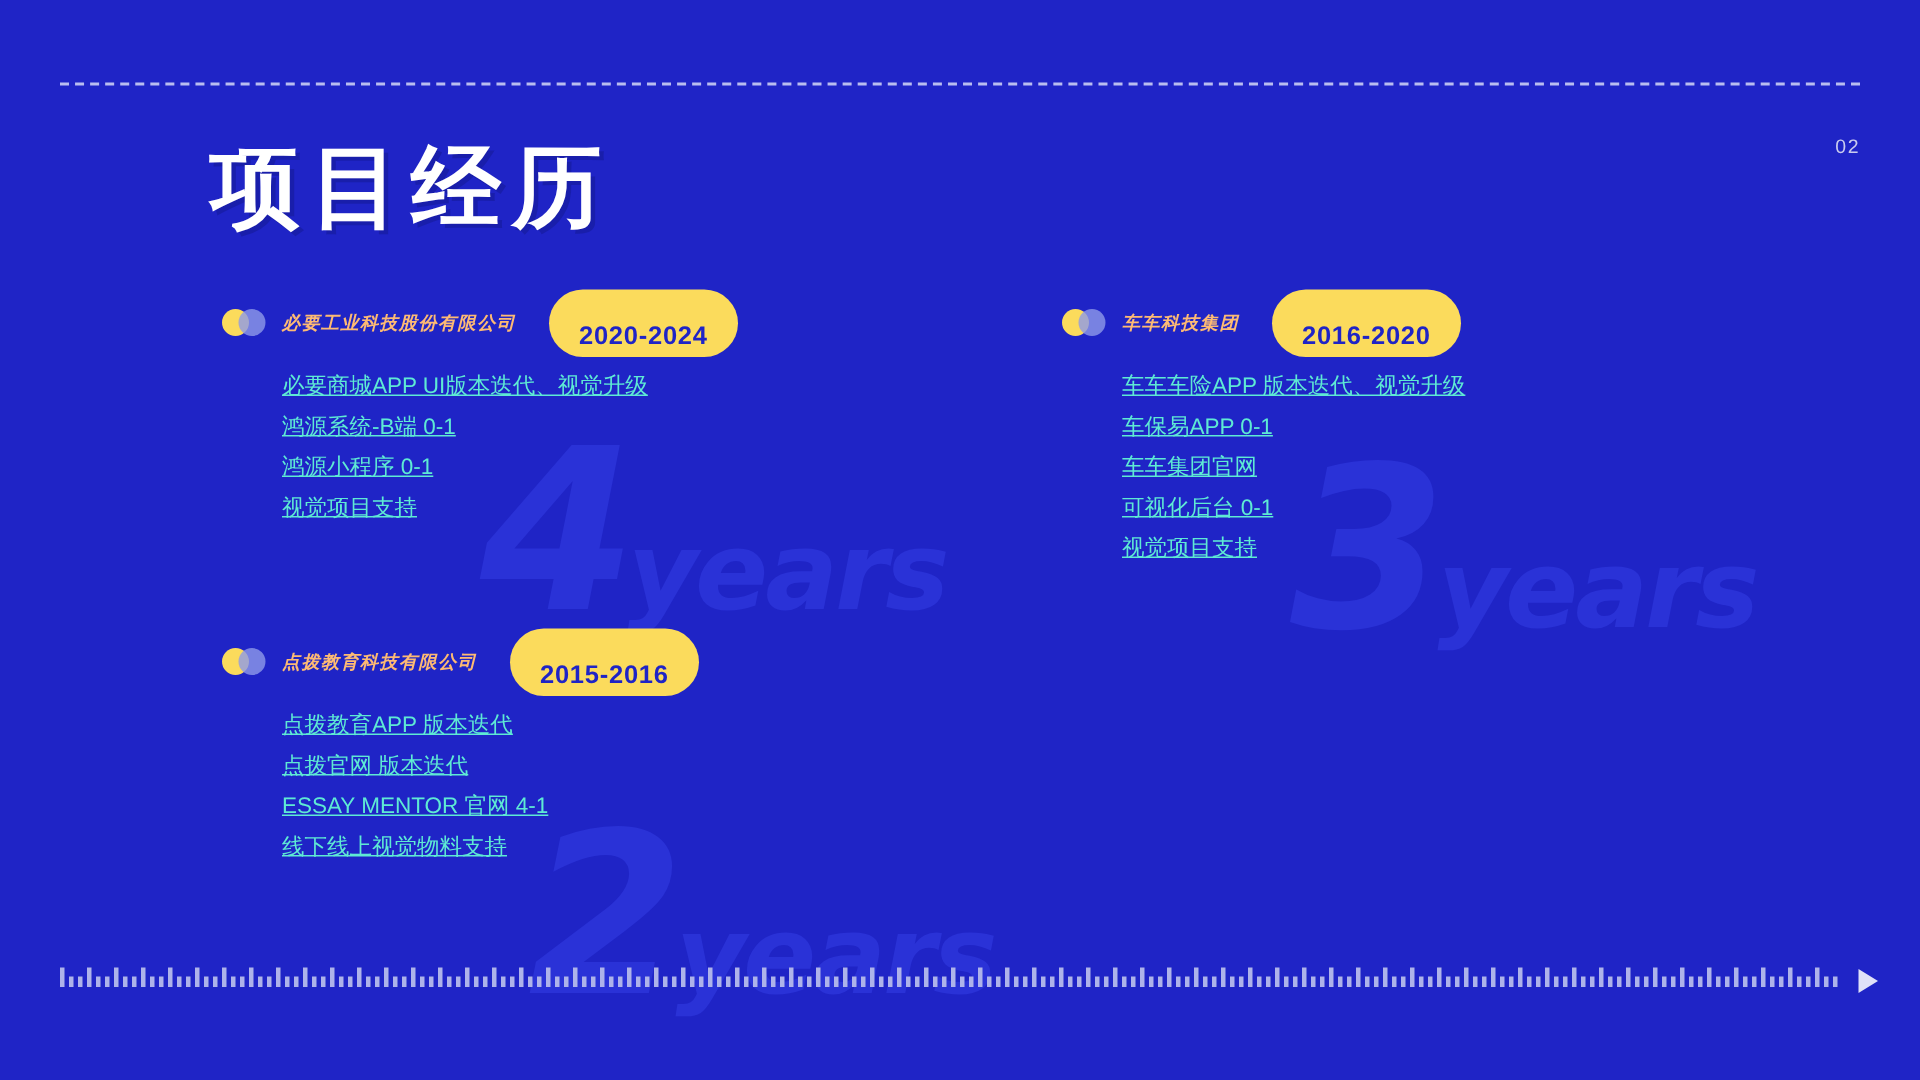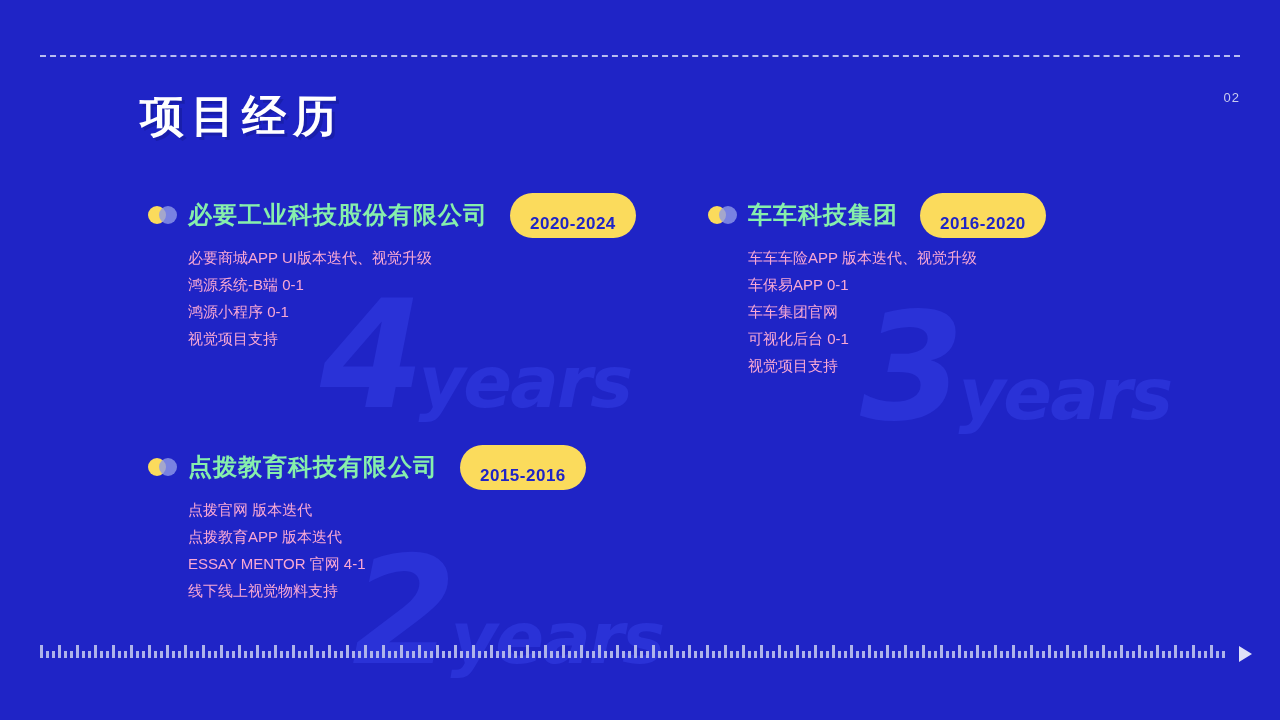--- a/index.html
+++ b/index.html
@@ -15,21 +15,21 @@
   .top-rule {
     position:absolute; left:40px; top:55px; width:1200px; height:0;
     border-top:2px dashed #b9bdf0;
   }
   .page-num {
     position:absolute; right:40px; top:90px;
     color:#c9cbee; font-size:13px; letter-spacing:1px;
   }
   .page-title {
     position:absolute; left:140px; top:92px;
-    color:#ffffff; font-size:44px; font-weight:bold;
+    color:#ffffff; font-size:60px; font-weight:bold;
     letter-spacing:7px; line-height:1.1;
     text-shadow:3px 3px 0 rgba(20,26,150,.55);
   }
 
   
   .wm {
     position:absolute;
     color:#2b33d8;
     font-family:"DejaVu Sans", sans-serif;
     font-style:italic;
@@ -42,49 +42,49 @@
   .wm .num { font-size:150px; letter-spacing:-6px; }
   .wm .yr  { font-size:72px; letter-spacing:-2px; }
   #wm-4 { left:320px; top:268px; }
   #wm-3 { left:860px; top:280px; }
   #wm-2 { left:352px; top:524px; }
 
   
   .exp { position:absolute; }
   #exp-0 { left:148px; top:200px; }
   #exp-1 { left:708px; top:200px; }
-  #exp-2 { left:148px; top:426px;margin-top:26px; }
+  #exp-2 { left:148px; top:426px; }
 
   .exp-head { display:flex; align-items:center; height:30px; }
 
   .bullet { position:relative; width:40px; height:18px; flex:0 0 40px; }
   .bullet .c1, .bullet .c2 {
     position:absolute; top:0; width:18px; height:18px; border-radius:50%;
   }
   .bullet .c1 { left:0;  background:#fbdb5c; }
   .bullet .c2 { left:11px; background:#8e9ae8; opacity:.80; }
 
   .exp-name {
-    color:#86efac; font-size:24px; font-weight:bold;
-    letter-spacing:1px; white-space:nowrap;
+    color:#fdba74; font-size:12px; font-weight:bold;
+    letter-spacing:1px; white-space:nowrap;font-style:italic;
   }
 
   .exp-period {
     margin-left:22px;
     background:#fbdb5c; color:#1f24c6;
     font-size:17px; font-weight:bold; letter-spacing:.5px;
     padding:22px 20px 6px; border-radius:40px;
     white-space:nowrap; line-height:1;
   }
 
   .exp-items { margin-top:14px; margin-left:40px; }
   .exp-items li {
     list-style:none;
-    color:#f9a8d4; font-size:15px;
-    line-height:27px; white-space:nowrap;
+    color:#5eead4; font-size:15px;
+    line-height:27px; white-space:nowrap;text-decoration:underline;
   }
 
   
   .ruler {
     position:absolute; left:40px; bottom:62px;
     width:1190px; height:18px;
     display:flex; align-items:flex-end;
   }
   .ruler .tick { width:3px; background:#aeb3ea; margin-right:3px; }
   .ruler .tick.tall  { height:13px; }
@@ -152,22 +152,22 @@
 <div class="exp" id="exp-2">
   <div class="exp-head">
     <span class="bullet">
       <span class="c1"></span>
         <span class="c2"></span>
     </span>
     <span class="exp-name">点拨教育科技有限公司</span>
     <span class="exp-period">2015-2016</span>
   </div>
   <ul class="exp-items">
+    <li>点拨教育APP 版本迭代</li>
     <li>点拨官网 版本迭代</li>
-    <li>点拨教育APP 版本迭代</li>
     <li>ESSAY MENTOR 官网 4-1</li>
     <li>线下线上视觉物料支持</li>
   </ul>
 </div>
 
 <div class="ruler" id="ruler">
     <span class="tick tall"></span>
     <span class="tick short"></span>
     <span class="tick short"></span>
     <span class="tick tall"></span>

